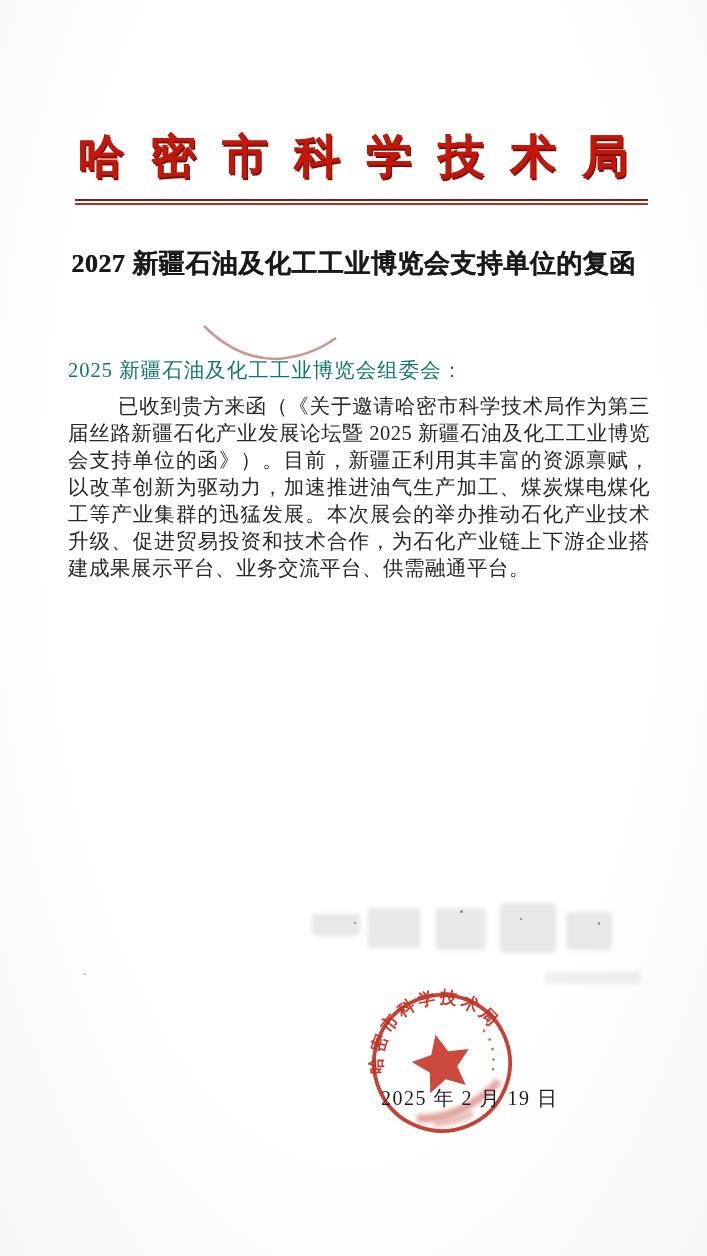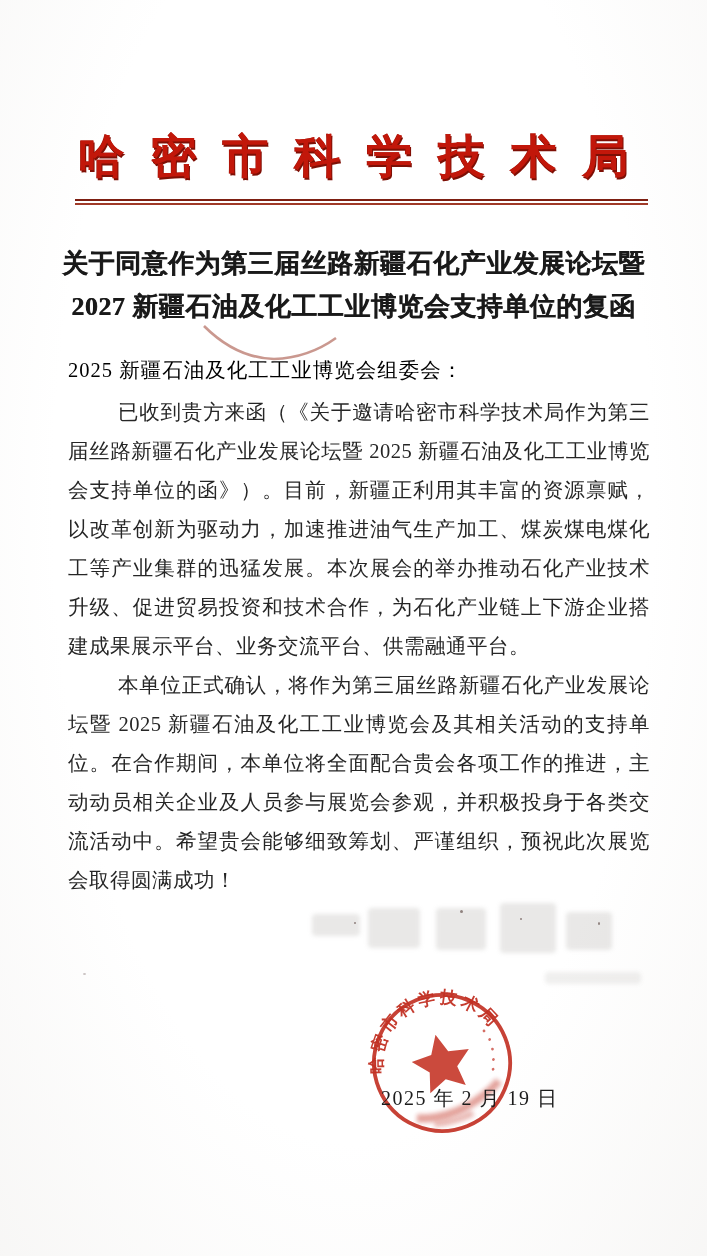--- a/index.html
+++ b/index.html
@@ -36,25 +36,25 @@
   .doc-title{
     position:absolute;top:242px;left:30px;right:30px;
     text-align:center;
     font-size:26px;font-weight:bold;color:#191919;
     line-height:43px;letter-spacing:0.5px;
     text-shadow:0.4px 0.4px 0 #333;
   }
   .faint-arc{position:absolute;left:196px;top:298px;width:150px;height:72px;}
   .salutation{
     position:absolute;top:356px;left:68px;
-    font-size:20.5px;color:#000000;letter-spacing:1px;white-space:nowrap;
+    font-size:20.5px;color:#0f766e;letter-spacing:1px;white-space:nowrap;
   }
   .body-text{
     position:absolute;top:393px;left:68px;width:582px;
-    font-size:20.5px;line-height:39px;color:#262626;
+    font-size:20.5px;line-height:27px;color:#262626;
     text-align:justify;letter-spacing:0.5px;
   }
   .body-text p{margin:0;text-indent:50px;}
   .closing{
     position:absolute;top:924px;left:68px;
     font-size:20.5px;color:#242424;text-indent:33px;letter-spacing:1px;
   }
   
   .smudge{position:absolute;background:rgba(125,118,115,.17);filter:blur(2px);border-radius:4px;}
   .smudge.s1{left:312px;top:914px;width:48px;height:22px;}
@@ -88,33 +88,31 @@
 </head>
 <body>
 
 <div class="page">
   <div class="scan-tint"></div>
 
   <div class="agency-header">哈密市科学技术局</div>
   <div class="red-rule"></div>
 
   <div class="doc-title">
-    <div>关于同意作为第三届丝路新疆石化产业发展论坛暨</div>
     <div>2027 新疆石油及化工工业博览会支持单位的复函</div>
   </div>
 
   <svg class="faint-arc" viewBox="0 0 150 72">
     <path d="M 8 28 Q 40 60 78 61 Q 112 60 140 40" fill="none" stroke="rgba(150,50,32,0.5)" stroke-width="2.6" style="filter:blur(.4px)"></path>
   </svg>
 
   <div class="salutation">2025 新疆石油及化工工业博览会组委会：</div>
 
   <div class="body-text">
     <p>已收到贵方来函（《关于邀请哈密市科学技术局作为第三届丝路新疆石化产业发展论坛暨 2025 新疆石油及化工工业博览会支持单位的函》）。目前，新疆正利用其丰富的资源禀赋，以改革创新为驱动力，加速推进油气生产加工、煤炭煤电煤化工等产业集群的迅猛发展。本次展会的举办推动石化产业技术升级、促进贸易投资和技术合作，为石化产业链上下游企业搭建成果展示平台、业务交流平台、供需融通平台。</p>
-    <p>本单位正式确认，将作为第三届丝路新疆石化产业发展论坛暨 2025 新疆石油及化工工业博览会及其相关活动的支持单位。在合作期间，本单位将全面配合贵会各项工作的推进，主动动员相关企业及人员参与展览会参观，并积极投身于各类交流活动中。希望贵会能够细致筹划、严谨组织，预祝此次展览会取得圆满成功！</p>
   </div>
 
 
   <div class="smudge s1"></div>
   <div class="smudge s2"></div>
   <div class="smudge s3"></div>
   <div class="smudge s4"></div>
   <div class="smudge s5"></div>
   <div class="smudge s6"></div>
   <div class="speck p1"></div>

